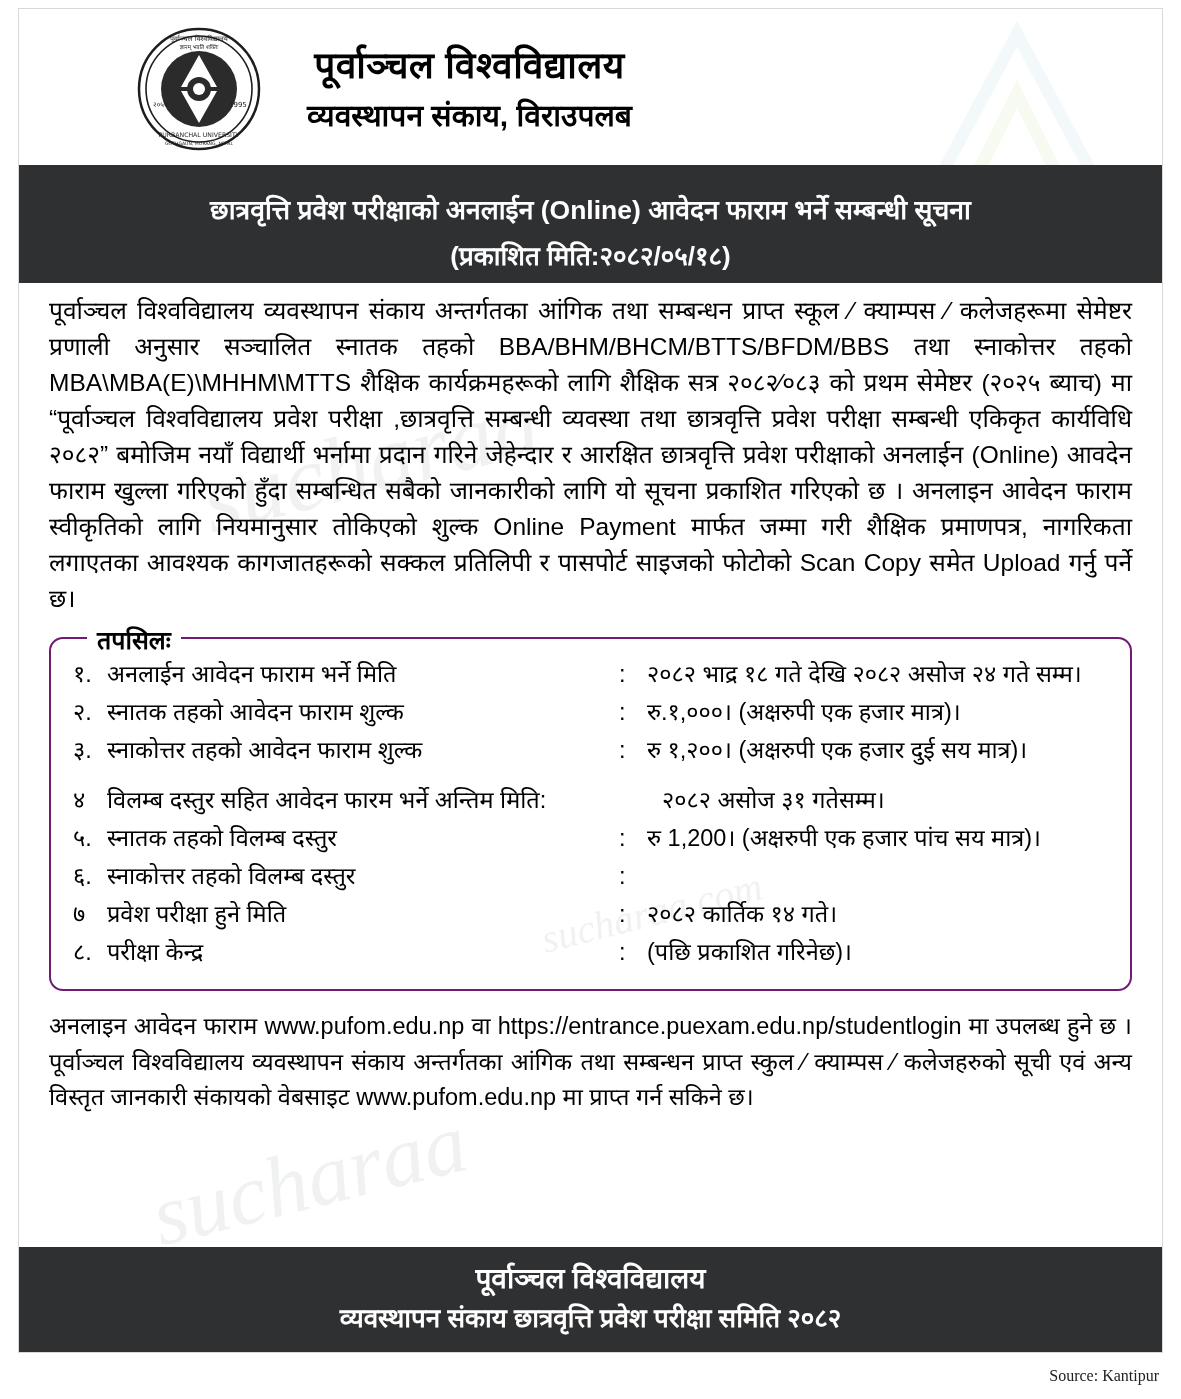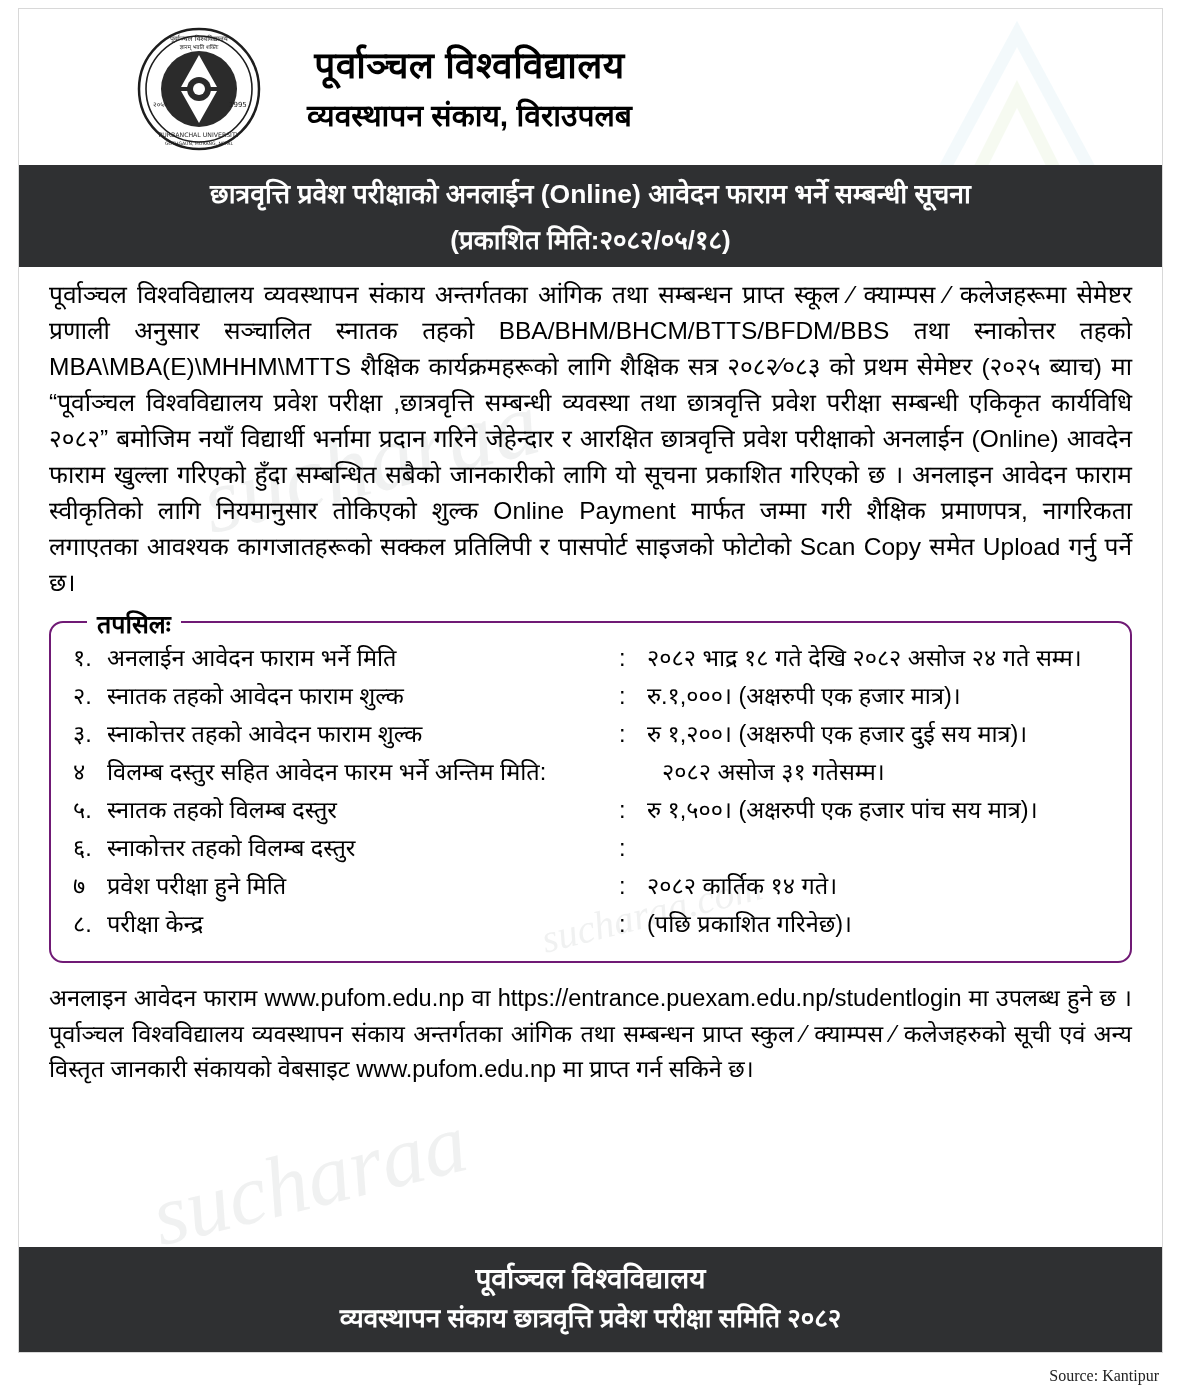--- a/index.html
+++ b/index.html
@@ -89,21 +89,21 @@
     margin-top: 6px;
   }
 
   
   .title-band {
     position: relative;
     z-index: 1;
     background: #2f3032;
     color: #ffffff;
     text-align: center;
-    padding: 12px 16px 10px 16px;
+    padding: 28px 16px 10px 16px;
   }
   .title-line {
     font-size: 26.5px;
     font-weight: bold;
     line-height: 1.35;
   }
   .title-date {
     font-size: 26px;
     font-weight: bold;
     margin-top: 8px;
@@ -157,21 +157,21 @@
     white-space: nowrap;
   }
   .r-colon {
     flex: 0 0 16px;
   }
   .r-value {
     flex: 1 1 auto;
     white-space: nowrap;
     margin-left: 12px;
   }
-  .row.wide .r-label { flex: 0 0 527px; }
+  .row.wide .r-label { flex: 0 0 527px; margin-top: 12px; }
 
   
   .foot-para {
     position: relative;
     z-index: 1;
     padding: 18px 30px 0 30px;
     font-size: 23.5px;
     line-height: 1.5;
     text-align: justify;
   }
@@ -286,21 +286,21 @@
       <span class="r-num">४</span>
       <span class="r-label">विलम्ब दस्तुर सहित आवेदन फारम भर्ने अन्तिम मिति:</span>
       <span class="r-colon"></span>
       <span class="r-value">२०८२ असोज ३१ गतेसम्म।</span>
     </div>
 
     <div class="row">
       <span class="r-num">५.</span>
       <span class="r-label">स्नातक तहको   विलम्ब दस्तुर</span>
       <span class="r-colon">:</span>
-      <span class="r-value">रु १,५००। (अक्षरुपी एक हजार पांच सय मात्र)।</span>
+      <span class="r-value">रु 1,200। (अक्षरुपी एक हजार पांच सय मात्र)।</span>
     </div>
 
     <div class="row">
       <span class="r-num">६.</span>
       <span class="r-label">स्नाकोत्तर तहको  विलम्ब दस्तुर</span>
       <span class="r-colon">:</span>
     </div>
 
     <div class="row">
       <span class="r-num">७</span>

